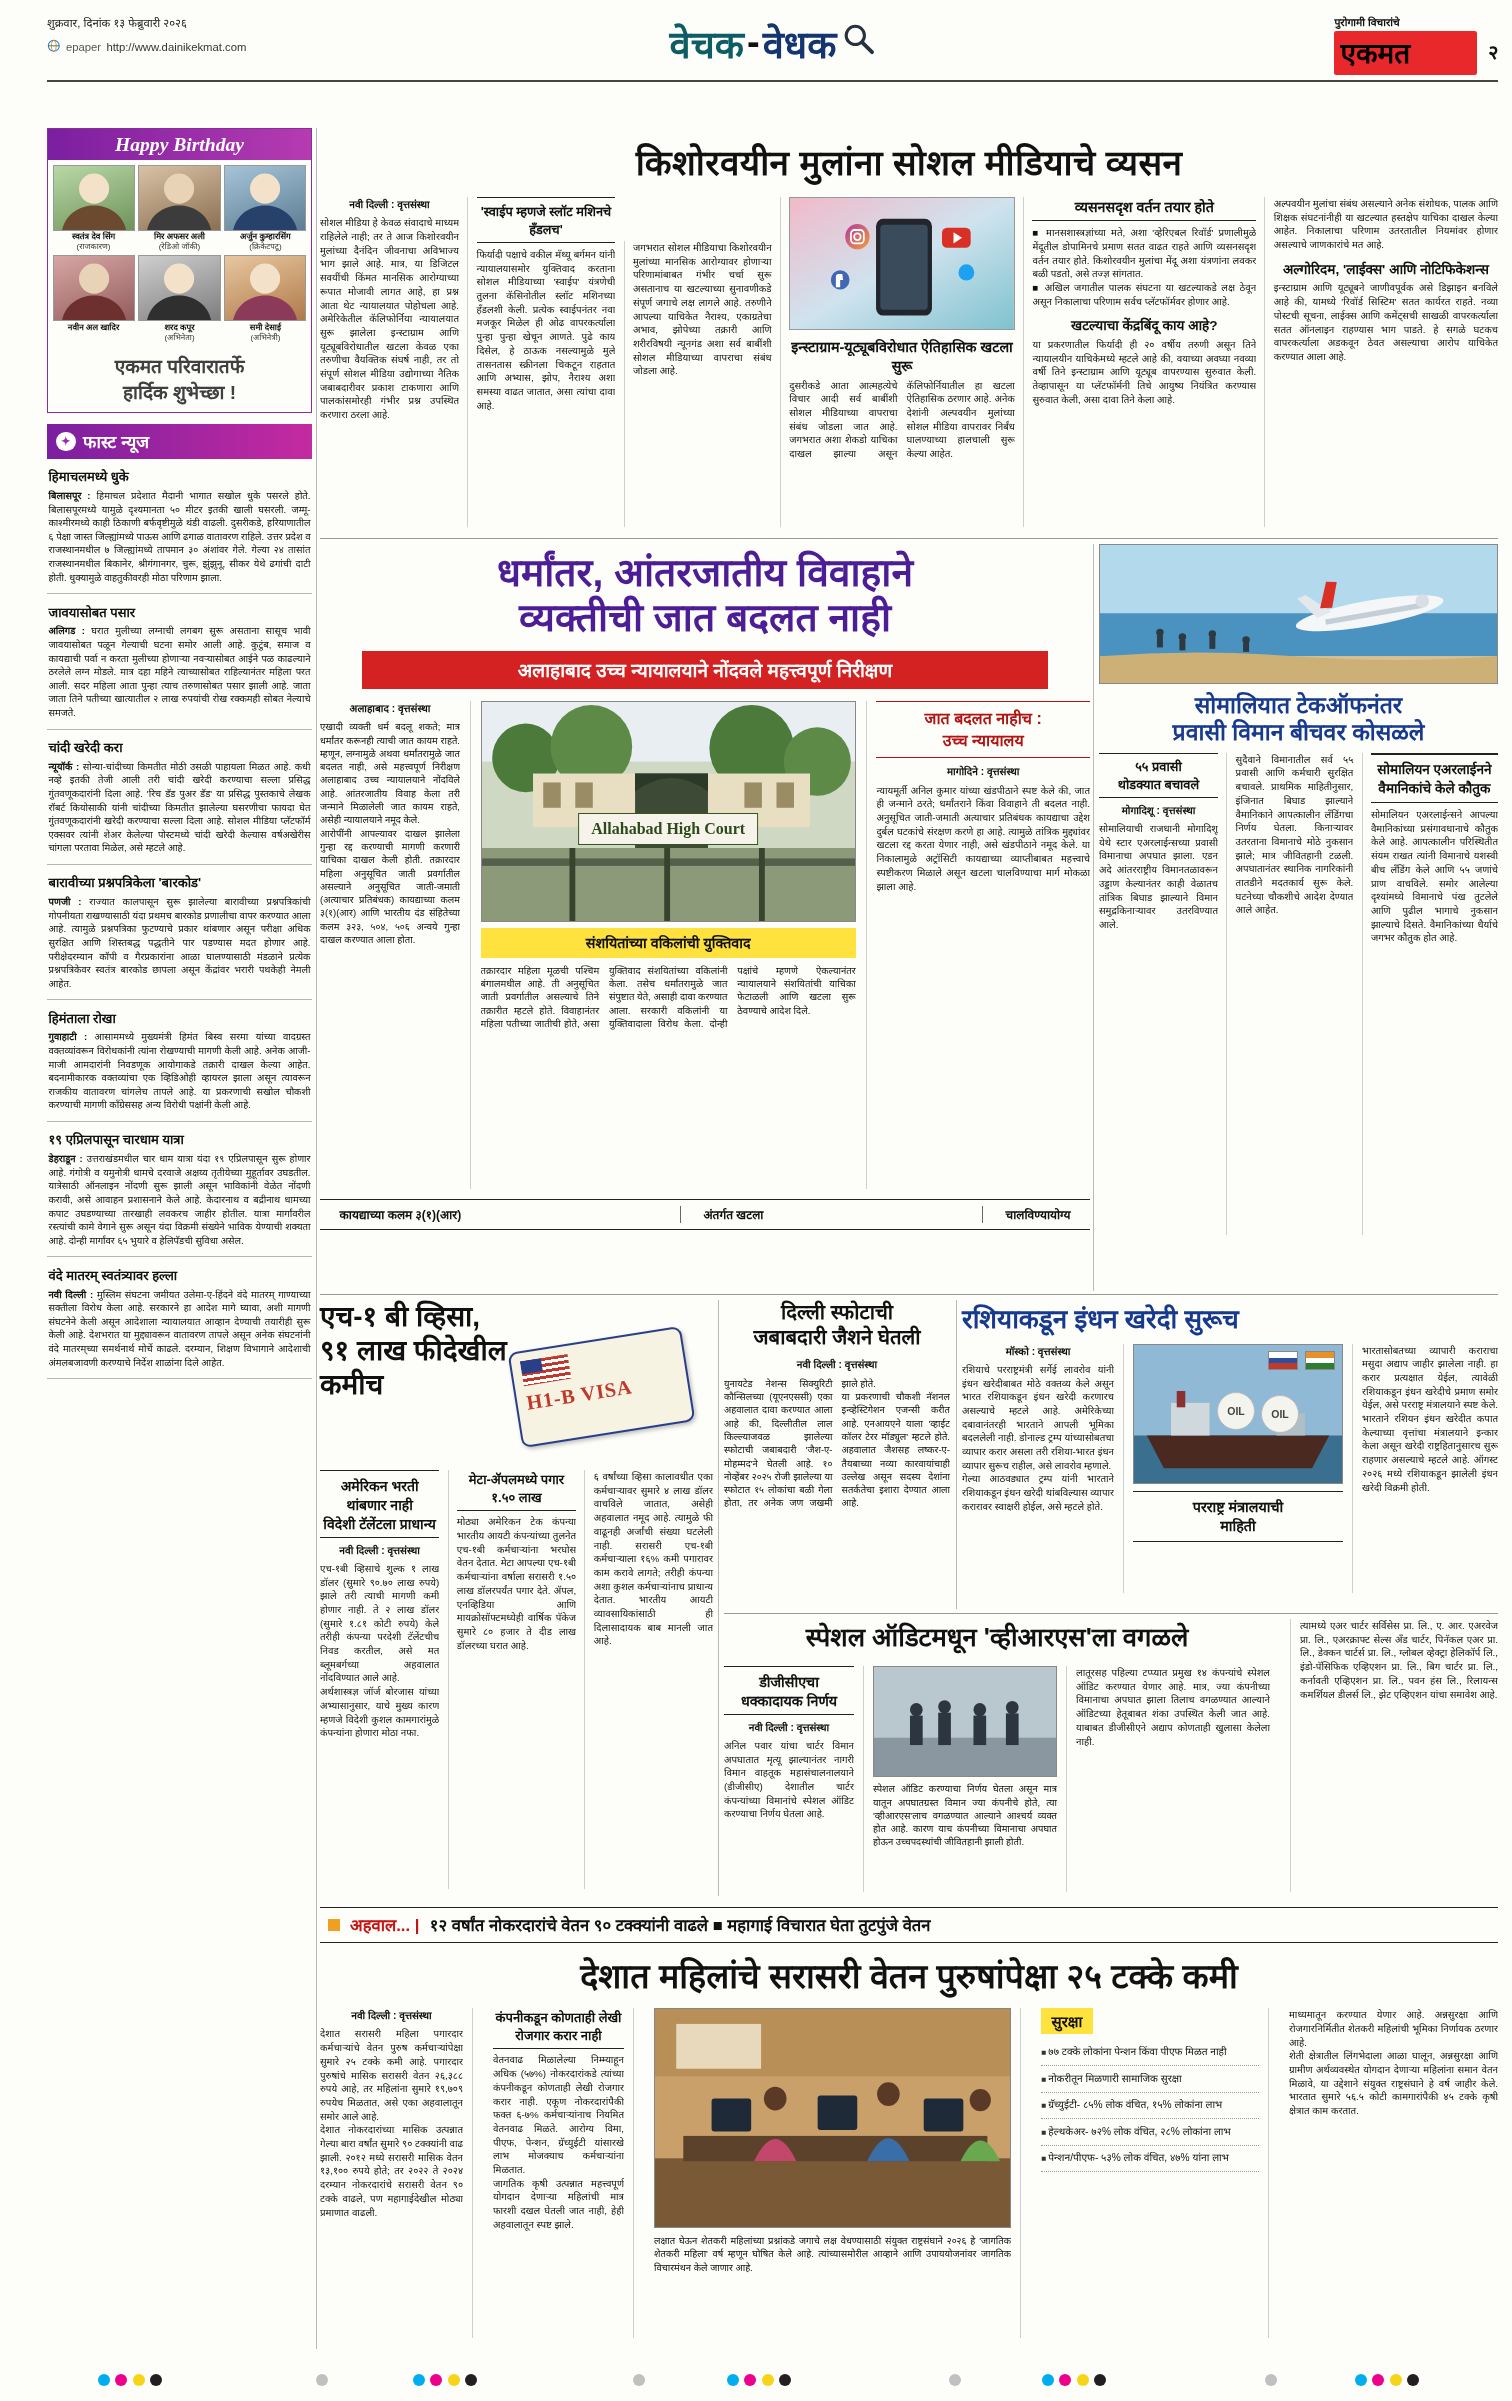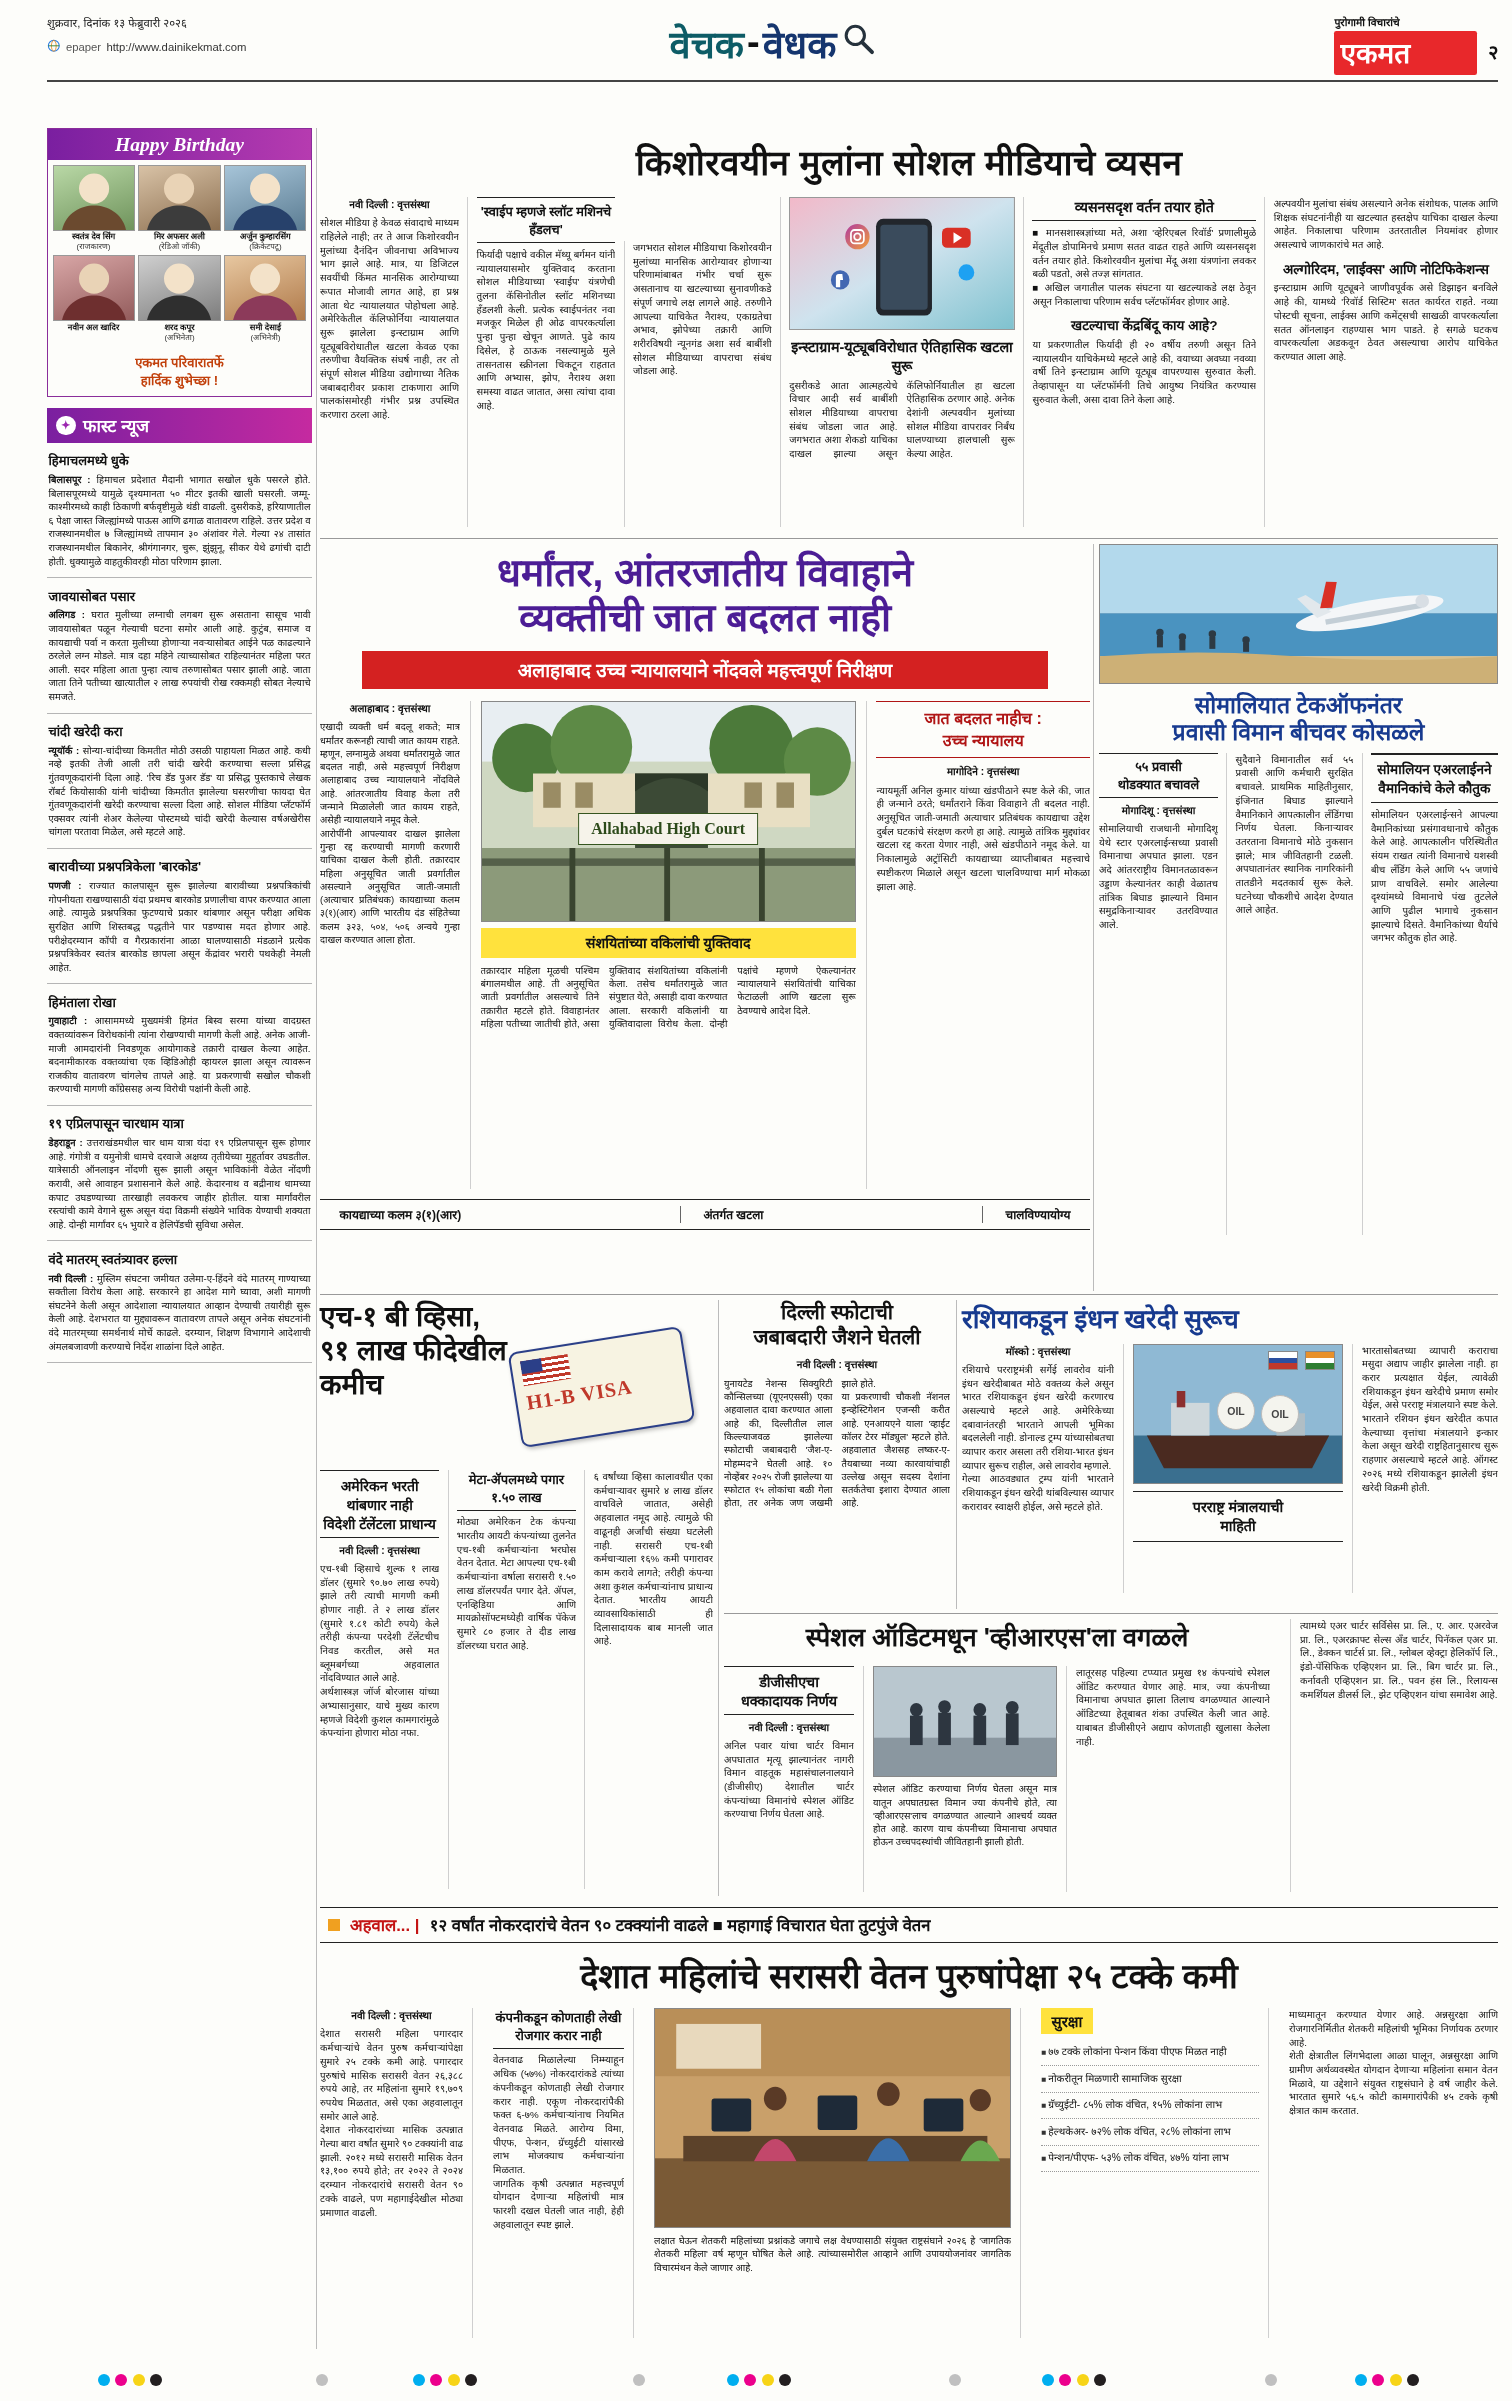--- a/index.html
+++ b/index.html
@@ -18,21 +18,21 @@
   .eprow { margin-top:9px; display:flex; align-items:center; gap:5.3px; font-size:11.3px; }
   .ep { color:#555; }
   .url { color:#333; }
   .mast { position:absolute; left:50%; top:1.5px; transform:translateX(-50%); font-size:38px; font-weight:bold; white-space:nowrap; display:flex; align-items:center; }
   .m1 { color:#0d5c66; }
   .msep { color:#111; margin:0 3px; }
   .m2 { color:#15356e; }
   .magicon { margin-left:4.5px; }
   .hdr-right { position:absolute; right:21px; top:0; width:143px; text-align:left; }
   .tagline { font-size:10.5px; font-weight:bold; margin-bottom:2.3px; }
-  .brand { background:#e8282b; color:#ffffff; font-size:28px; font-weight:bold; padding:1.5px 6px 4.5px; border-radius:2.3px; }
+  .brand { background:#e8282b; color:#000000; font-size:28px; font-weight:bold; padding:1.5px 6px 4.5px; border-radius:2.3px; }
   .pageno { position:absolute; right:0; top:22.6px; font-size:19.6px; font-weight:bold; }
   .toprule { position:absolute; left:47px; right:13.6px; top:80px; height:1.5px; background:#444; }
   .hline { position:absolute; height:0.8px; background:#999; }
   .vline { position:absolute; width:0.8px; background:#bbb; }
 
   
   #sidebar { position:absolute; left:47px; top:128px; width:265px; height:2223px; overflow:hidden; }
   .bday { border:1.5px solid #8a2d9a; }
   .bday-head { background:linear-gradient(90deg,#7a1fa0,#b63bb0); color:#fff; text-align:center;
     font-family:"Liberation Serif", serif; font-style:italic; font-size:19.6px; font-weight:bold; padding:4.5px 0; }
@@ -42,21 +42,21 @@
   .bphoto svg { width:100%; height:100%; display:block; }
   .bcap { display:block; margin-top:1.5px; }
   .bname { display:block; font-size:8.3px; font-weight:bold; line-height:1.2; }
   .brole { display:block; font-size:8px; color:#333; line-height:1.2; }
   .bp0 svg { background:linear-gradient(160deg,#b9d8a6,#6f935c); }
   .bp1 svg { background:linear-gradient(160deg,#d8c2a6,#8c6f50); }
   .bp2 svg { background:linear-gradient(160deg,#a6c4d8,#5c7d93); }
   .bp3 svg { background:linear-gradient(160deg,#d8a6a6,#935c5c); }
   .bp4 svg { background:linear-gradient(160deg,#cfcfcf,#7d7d7d); }
   .bp5 svg { background:linear-gradient(160deg,#e7c7a0,#b07a4a); }
-  .bday-foot { text-align:center; font-weight:bold; font-size:13px; padding:6px 0 7.5px; color:#c2410c; }
+  .bday-foot { text-align:center; font-weight:bold; font-size:19px; padding:6px 0 7.5px; color:#404040; }
   .fast-head { margin-top:10.5px; background:linear-gradient(90deg,#7a1fa0,#c52aa0); color:#fff; font-weight:bold;
     font-size:17.3px; padding:6px 9px; display:flex; align-items:center; gap:7.5px; }
   .fn-badge { width:19.6px; height:19.6px; border-radius:50%; background:#fff; color:#9c27b0; display:flex;
     align-items:center; justify-content:center; font-size:11.3px; font-weight:bold; }
   .fn-item { padding:8.3px 1.5px 9px; border-bottom:0.8px solid #b5b5b5; }
   .fn-item h3 { font-size:13px; margin-bottom:3.8px; }
   .fn-item p { font-size:9.6px; line-height:1.42; text-align:justify; }
 
   
   #a1 { position:absolute; left:320px; top:138px; width:1178px; height:398px; }

